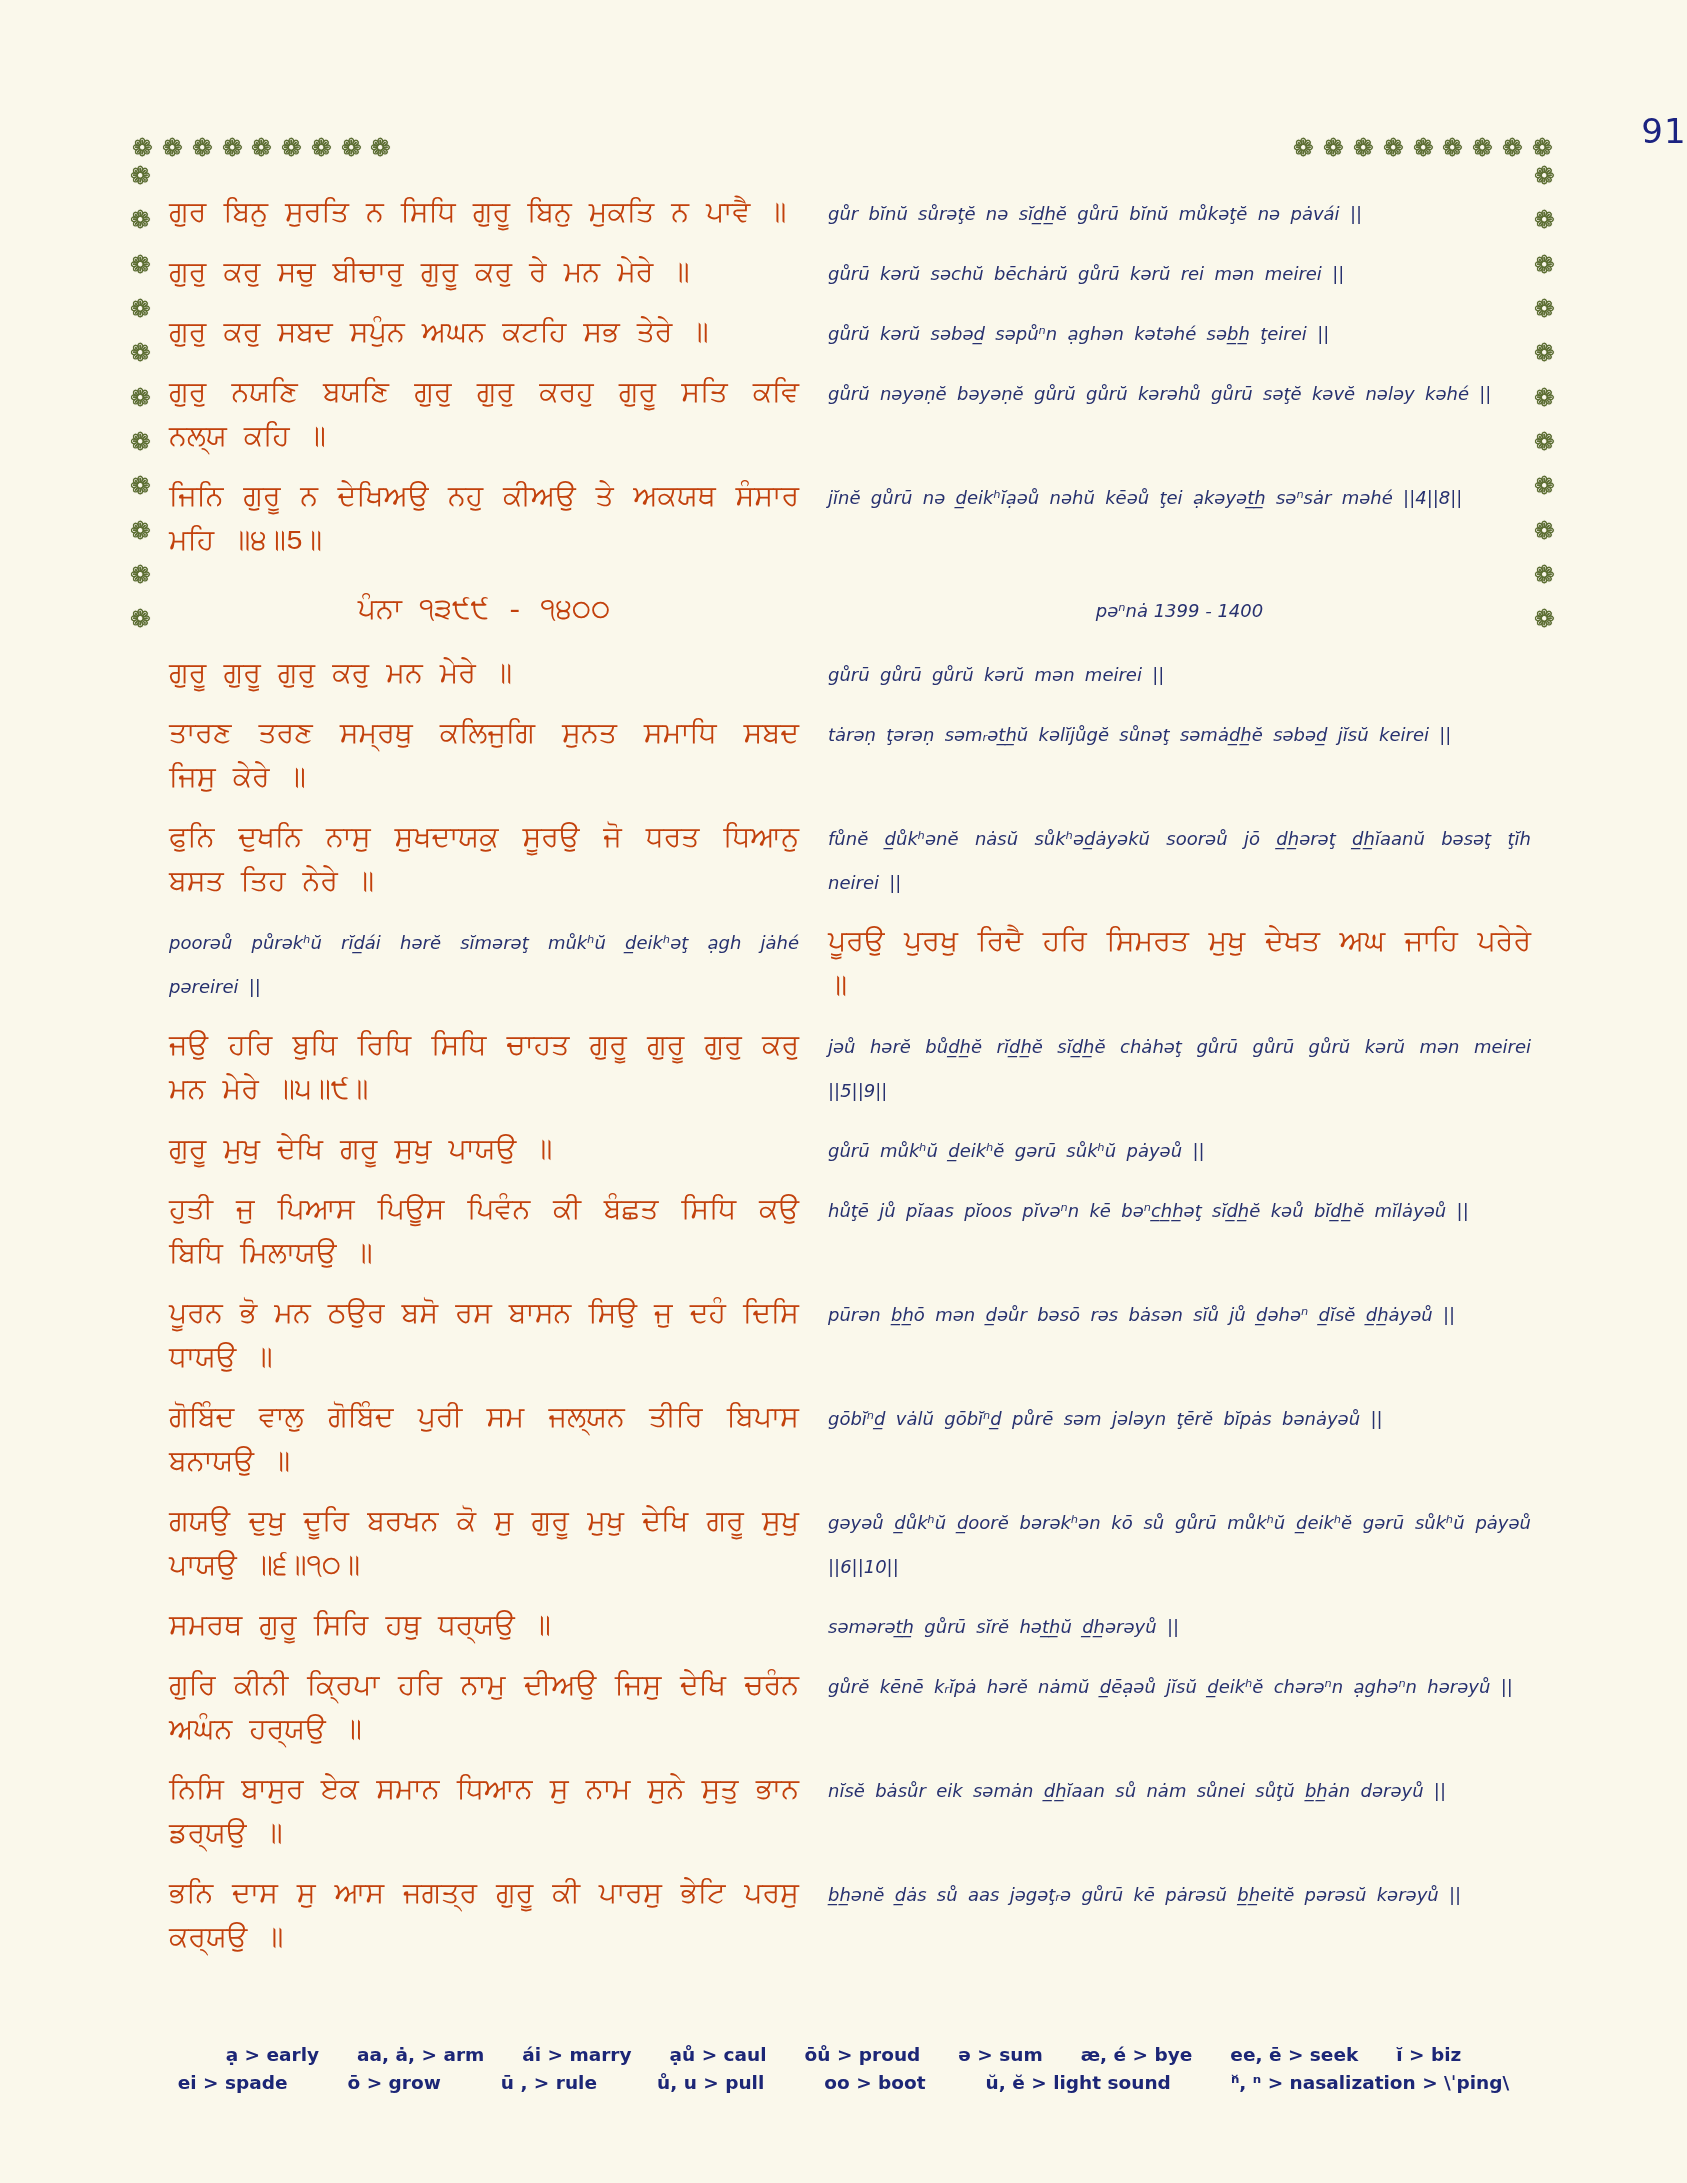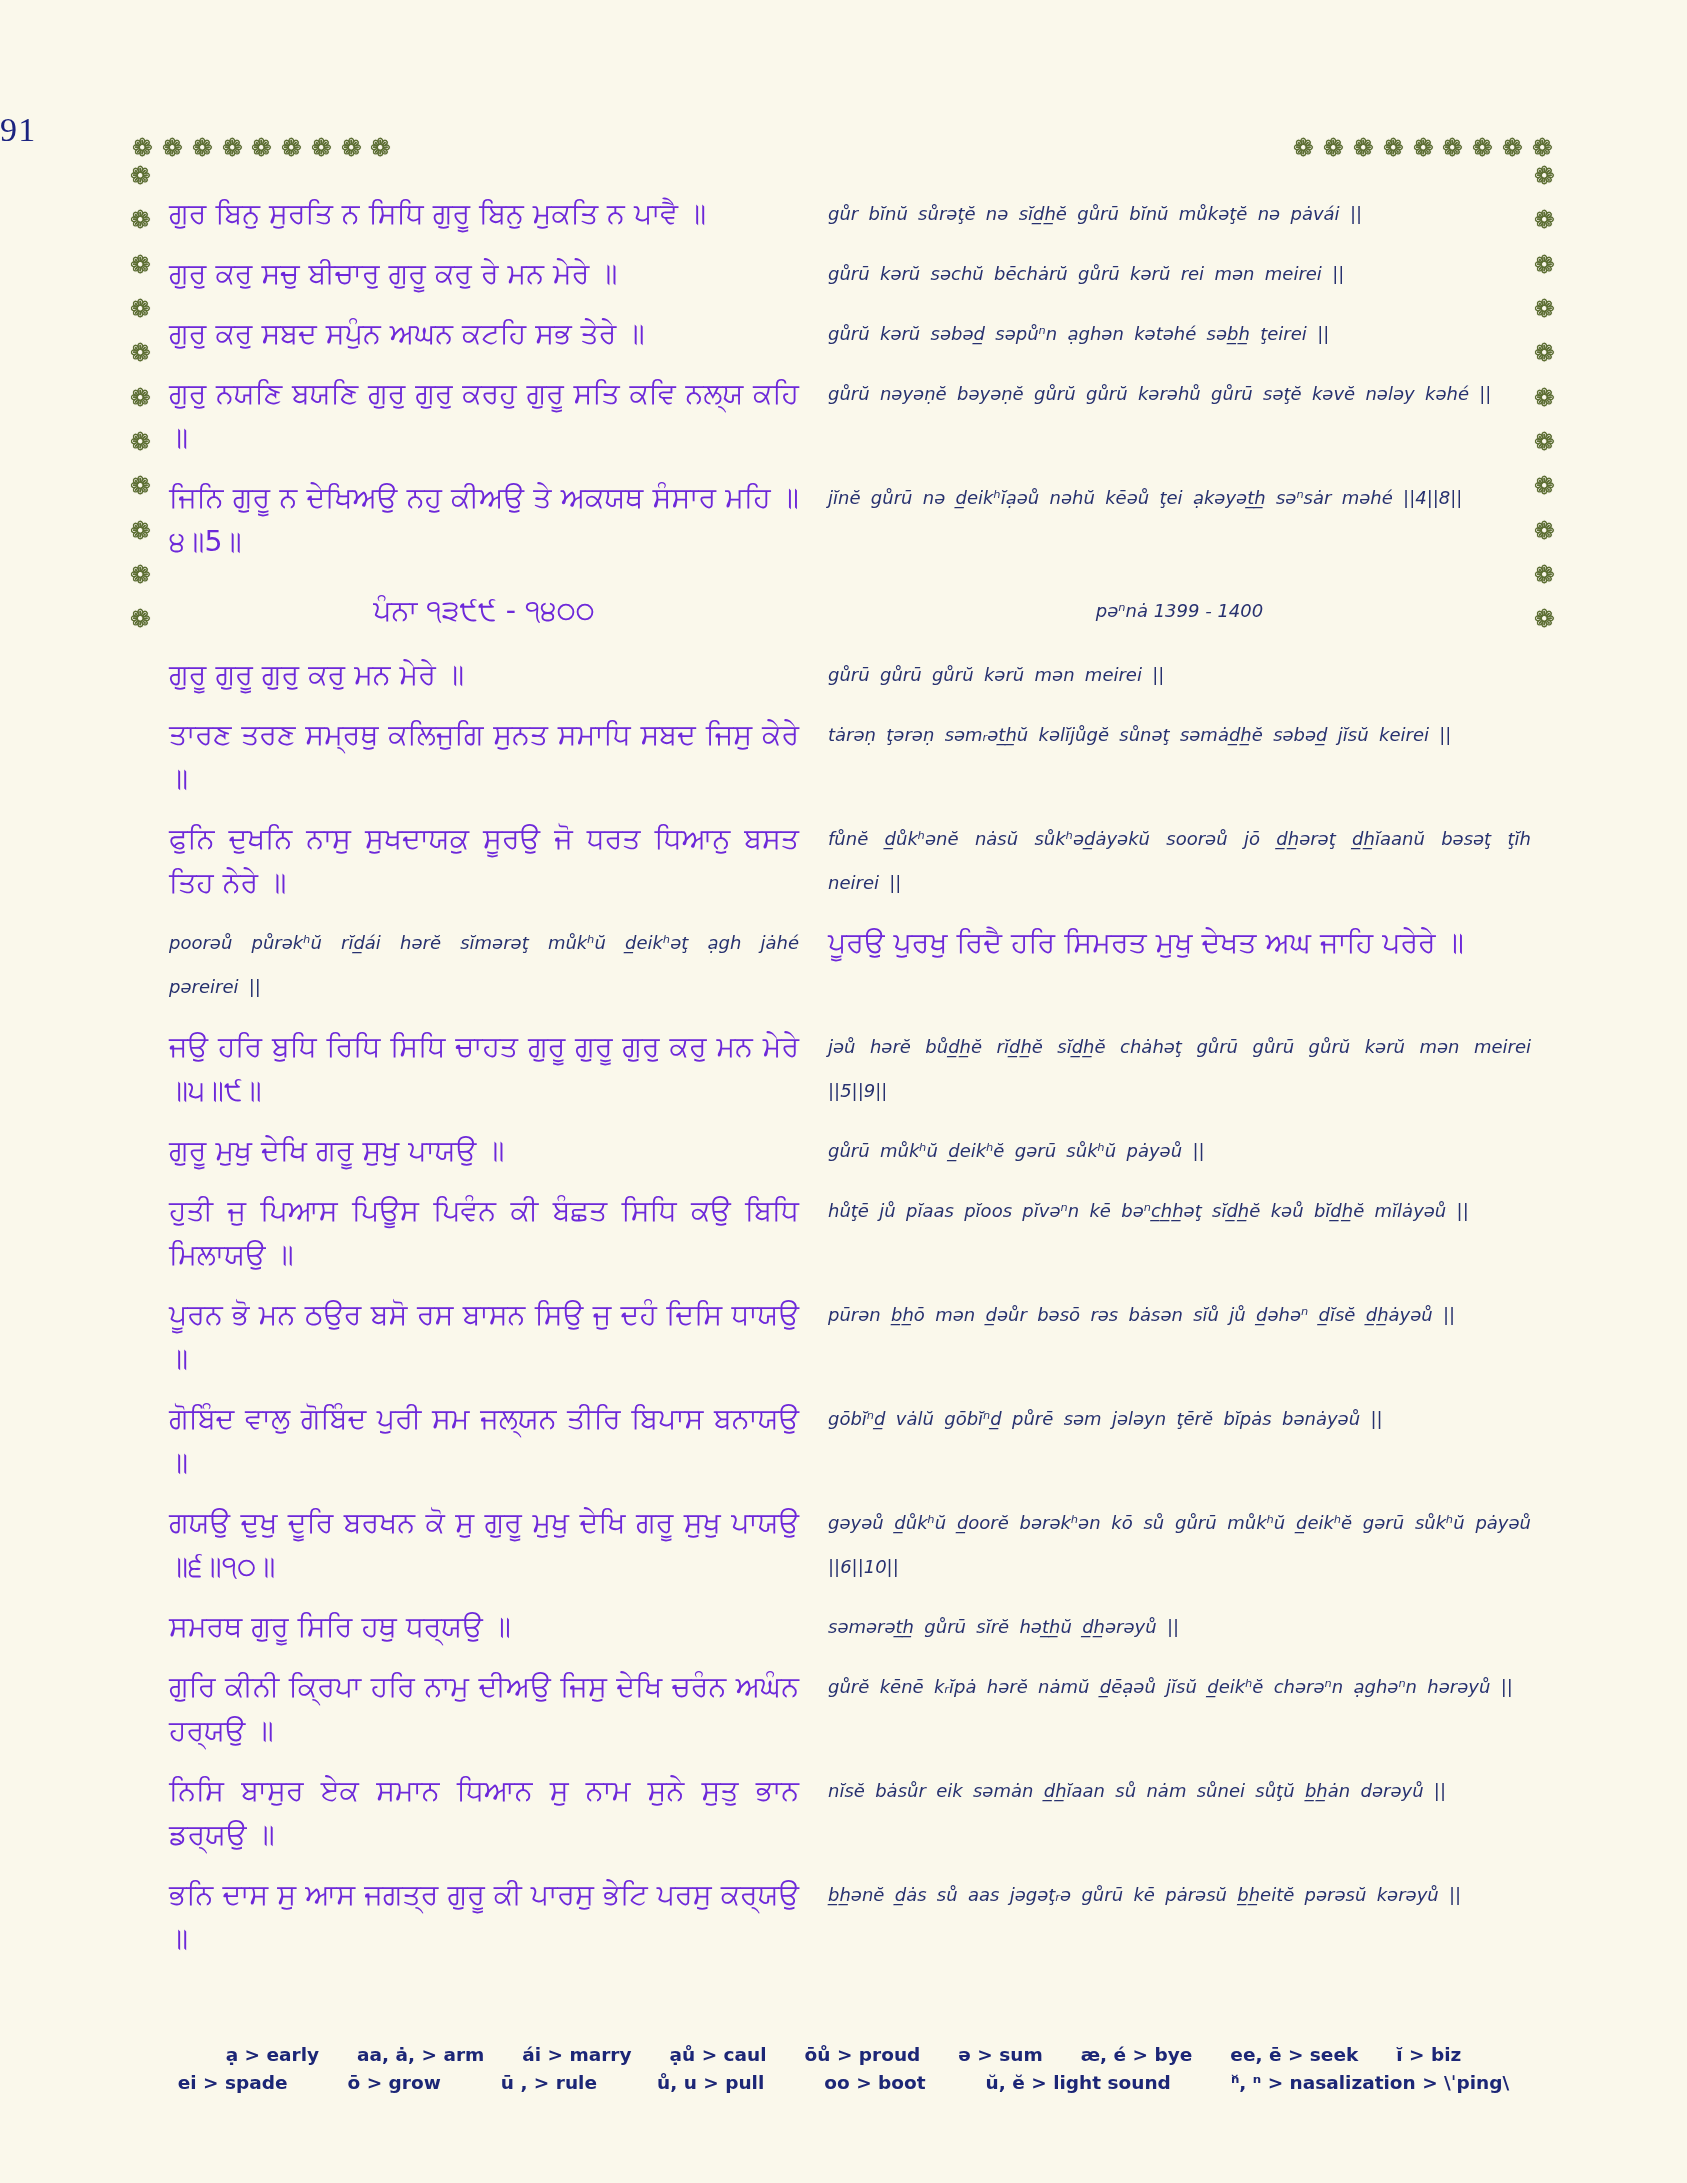--- a/index.html
+++ b/index.html
@@ -10,25 +10,24 @@
     margin: 0 auto;
     background: #faf8eb;
     font-family: "DejaVu Sans", "Liberation Sans", sans-serif;
     overflow: hidden;
   }
   .page-number {
     position: absolute;
     top: 111px;
     left: 0;
     width: 100%;
-    text-align: left;
+    text-align: right;
     font-size: 34px;
     color: #1b2380;
     letter-spacing: 1.3px;
-    font-family: Liberation Serif, serif;
   }
   .ornament {
     position: absolute;
     font-size: 24.5px;
     line-height: 24.5px;
     color: #5d7031;
     text-shadow: 0 0 0.7px #3c4a1c;
   }
   .content {
     position: absolute;
@@ -38,22 +37,23 @@
     display: grid;
     grid-template-columns: 630px 703px;
     column-gap: 29px;
     row-gap: 16px;
     align-items: start;
   }
   .cell { min-height: 40px; }
   .g {
     font-size: 28.4px;
     line-height: 44px;
-    color: #6d28d9;
+    color: #c2410c;
     text-align: justify;
+    font-family: Liberation Mono, monospace;
   }
   .t {
     font-size: 18px;
     line-height: 44px;
     color: #27316f;
     text-align: justify;
     word-spacing: 4.6px;
     font-style: italic;
   }
   .heading-cell {

